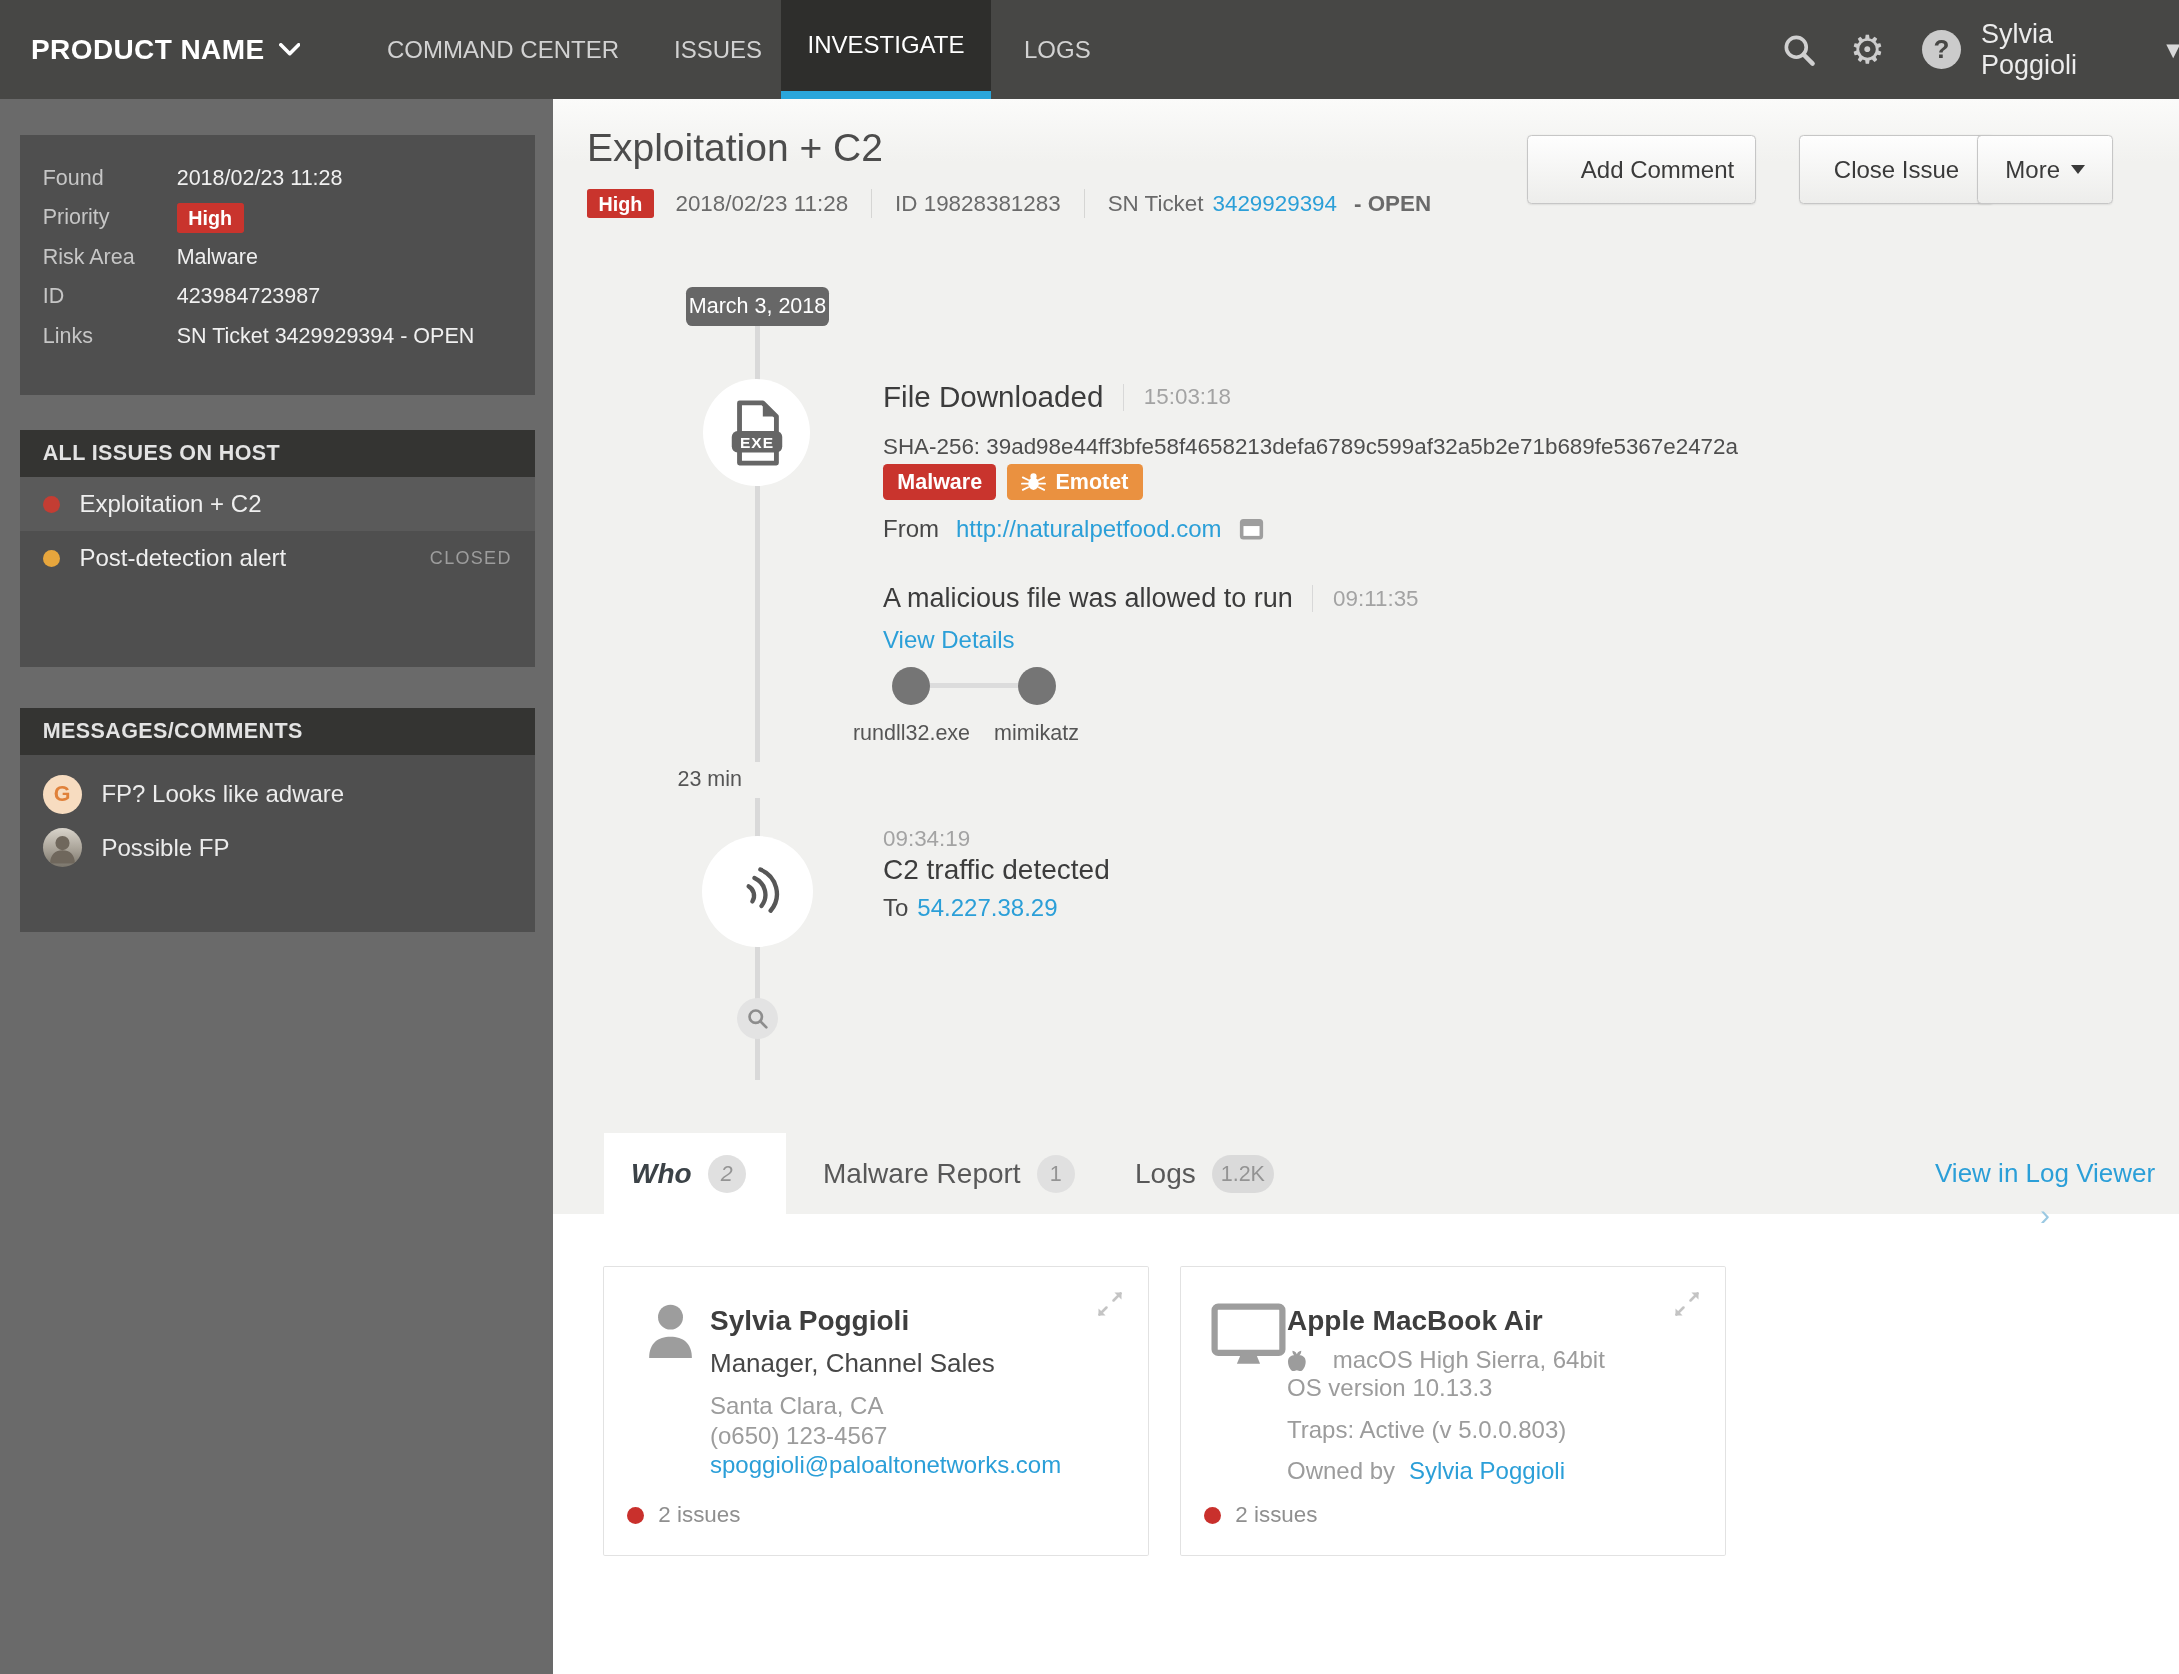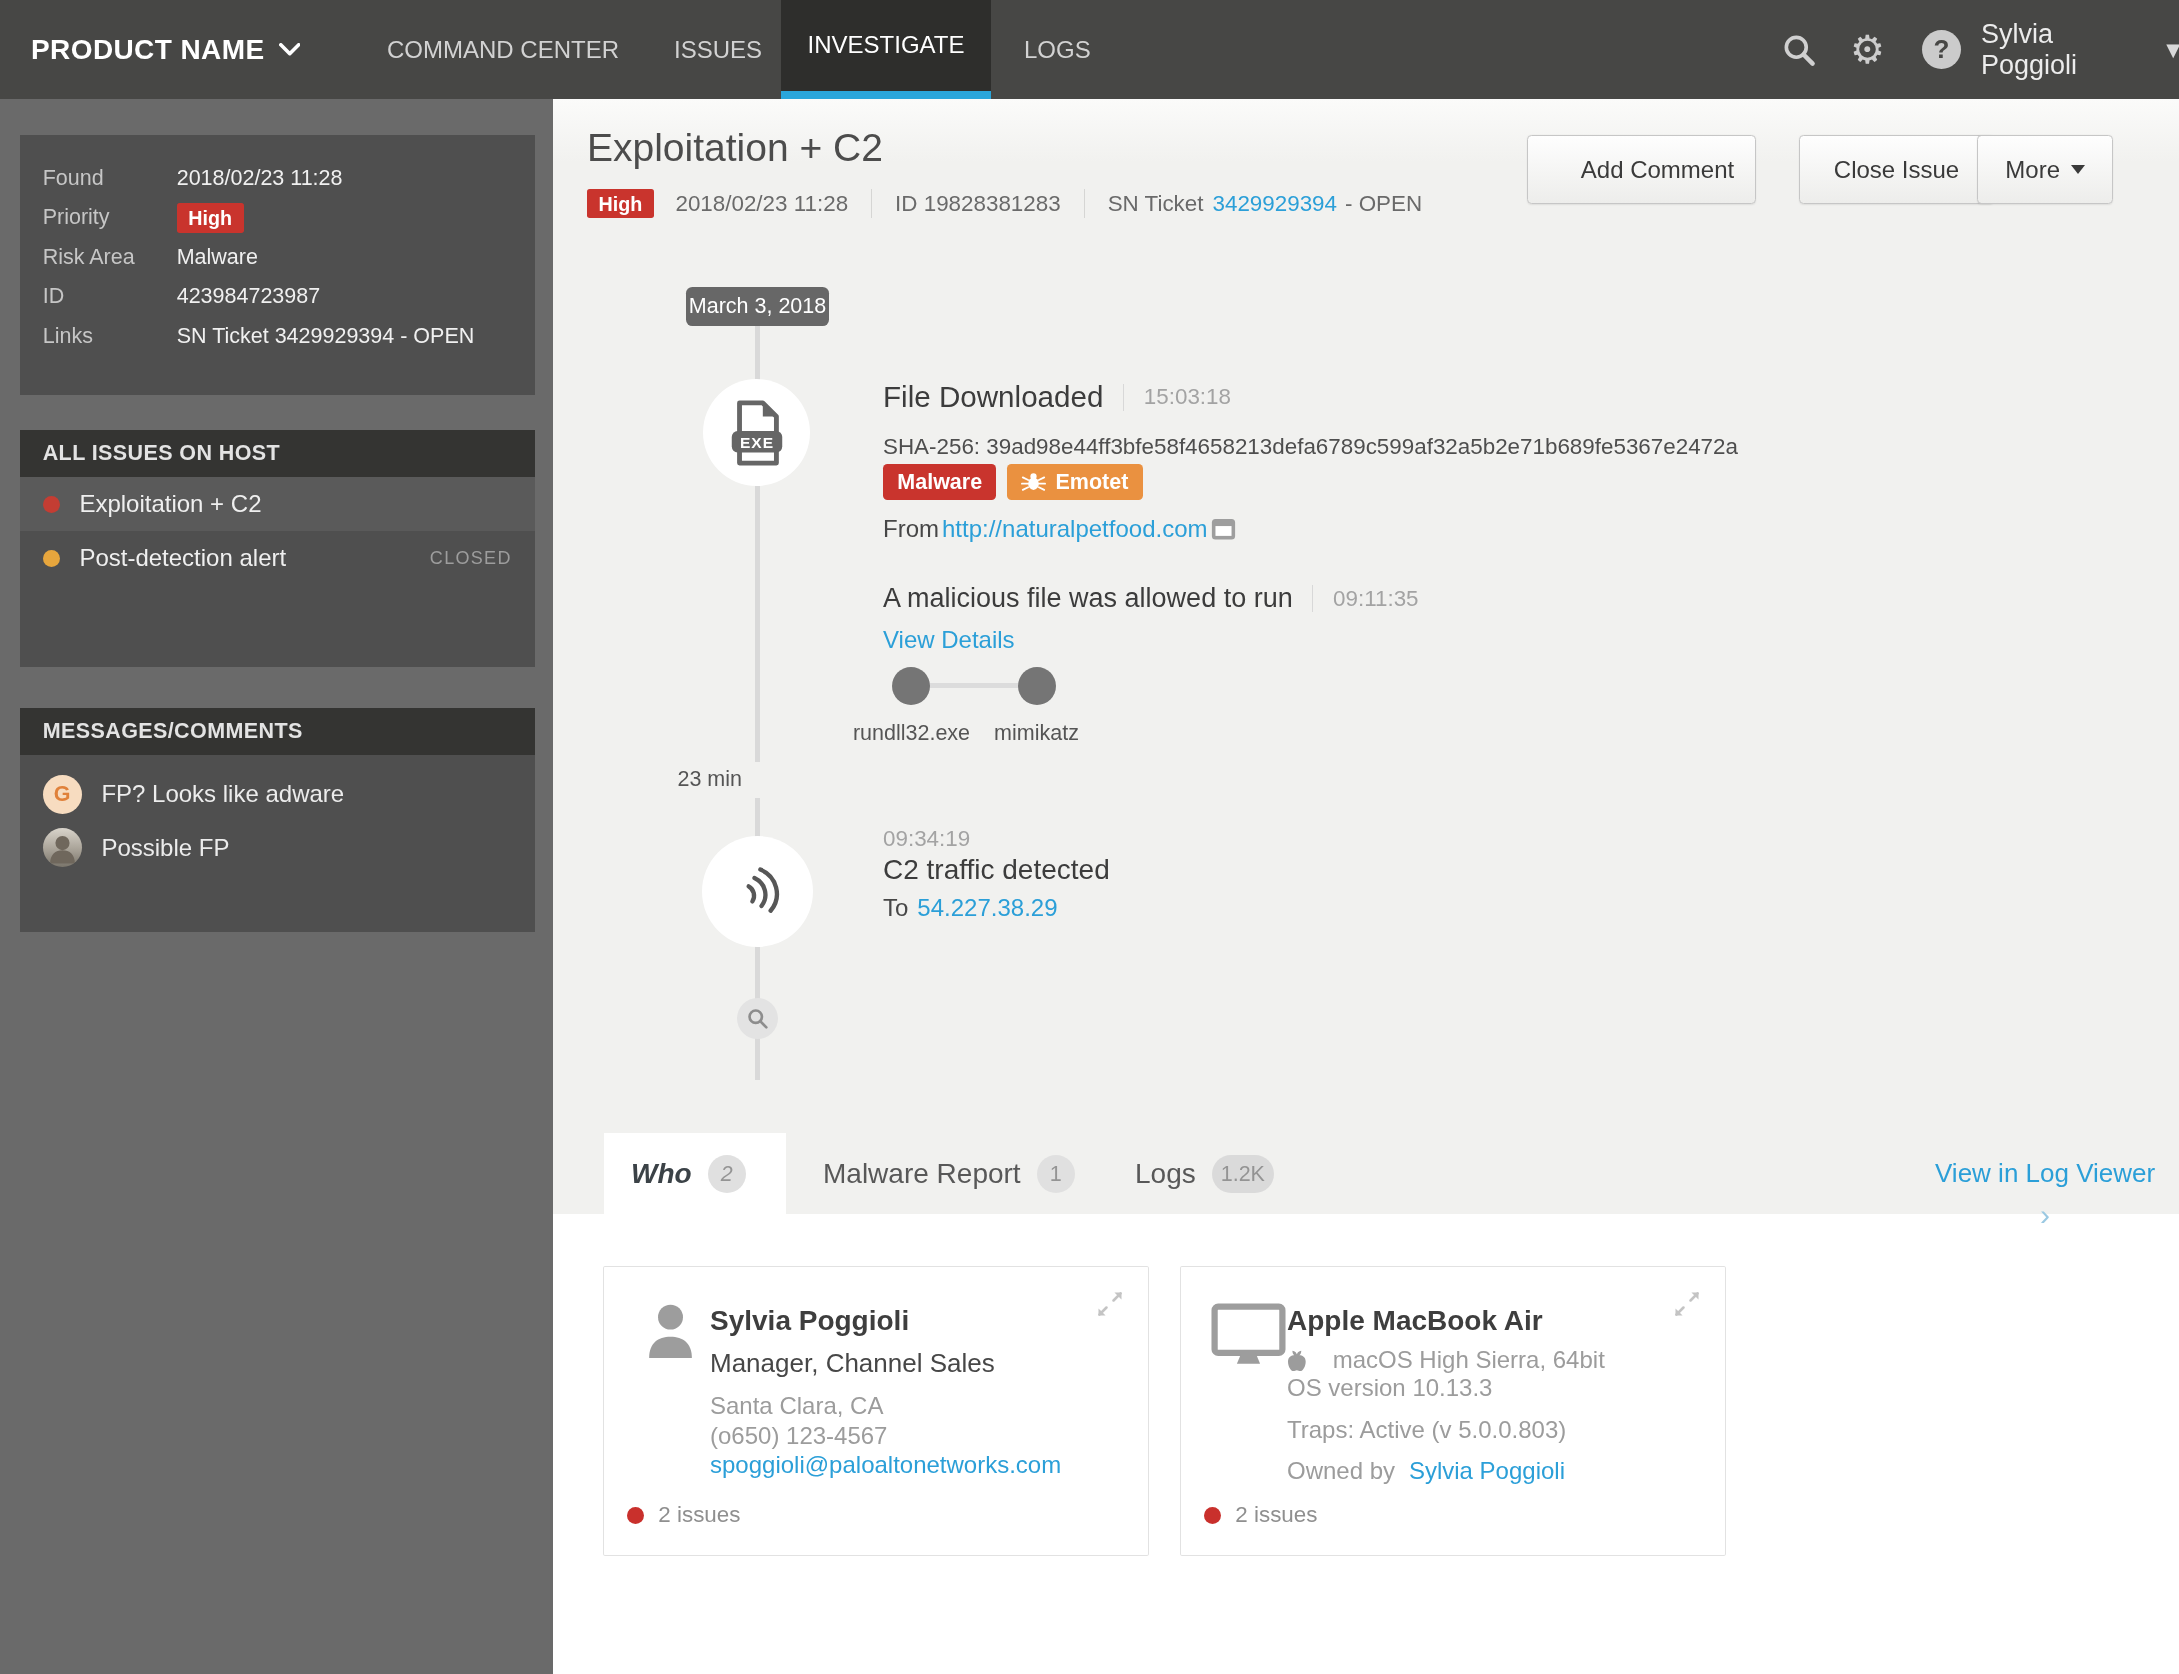--- a/index.html
+++ b/index.html
@@ -63,21 +63,21 @@
   .ev-title-row{position:absolute;display:flex;align-items:center;}
   .ev-title{font-size:29.6px;color:#3c3c3c;}
   .ev-title-sm{font-size:27px;color:#3c3c3c;}
   .ev-time{font-size:22.4px;color:#a3a3a3;}
   .ev-sep{width:0;height:27px;border-left:1.8px solid #d8d8d8;margin:0 19.7px;}
   .sha-line{position:absolute;left:330px;top:335px;font-size:22.4px;color:#4e4e4e;}
   .badge-row{position:absolute;left:330px;top:365px;display:flex;gap:10.7px;}
   .badge{height:36px;box-sizing:border-box;border-radius:4.5px;color:#fff;font-size:21.5px;font-weight:bold;display:flex;align-items:center;padding:0 14.3px;gap:9px;}
   .badge-red{background:#c9342d;}
   .badge-orange{background:#ea9140;}
-  .from-row{position:absolute;left:330px;top:416px;font-size:24px;color:#474747;display:flex;align-items:center;gap:3px;}
+  .from-row{position:absolute;left:330px;top:416px;font-size:24px;color:#474747;display:flex;align-items:center;gap:17px;}
   .proc-dot{position:absolute;width:38px;height:38px;border-radius:50%;background:#757575;z-index:2;}
   .proc-link{position:absolute;left:376px;top:584px;width:90px;height:5.4px;background:#dcdcdc;}
   .proc-label{position:absolute;width:143px;text-align:center;font-size:21.5px;color:#555;top:622px;}
   .gap-label{position:absolute;left:90px;width:99px;top:668px;text-align:right;font-size:21.5px;color:#555;background:transparent;}
   .to-row{position:absolute;left:330px;top:795px;font-size:24px;color:#474747;display:flex;gap:9px;}
 
   
   .tab-active-bg{position:absolute;left:51px;top:1034px;width:182px;height:82px;background:#fff;}
   .tab{position:absolute;top:1034px;height:82px;display:flex;align-items:center;gap:16px;cursor:pointer;}
   #tab-who{left:78px;font-style:italic;} #tab-malware{left:270px;} #tab-logs{left:582px;}
@@ -195,21 +195,21 @@
     <div class="page-title">Exploitation + C2</div>
 
     <div class="meta-row">
       <span class="prio-badge">High</span>
       <span class="meta-date">2018/02/23 11:28</span>
       <span class="meta-sep"></span>
       <span>ID 19828381283</span>
       <span class="meta-sep"></span>
       <span>SN Ticket</span>
       <span style="margin-left:9px;" class="link">3429929394</span>
-      <span style="margin-left:8px;">- OPEN</span>
+      <span style="margin-left:17px;font-weight:bold;">- OPEN</span>
     </div>
 
     <div class="btn" id="btn-add">
         <span>Add Comment</span>
       </div>
     <div class="btn" id="btn-close">
         <span>Close Issue</span>
       </div>
     <div class="btn" id="btn-more">
         <span>More</span>

